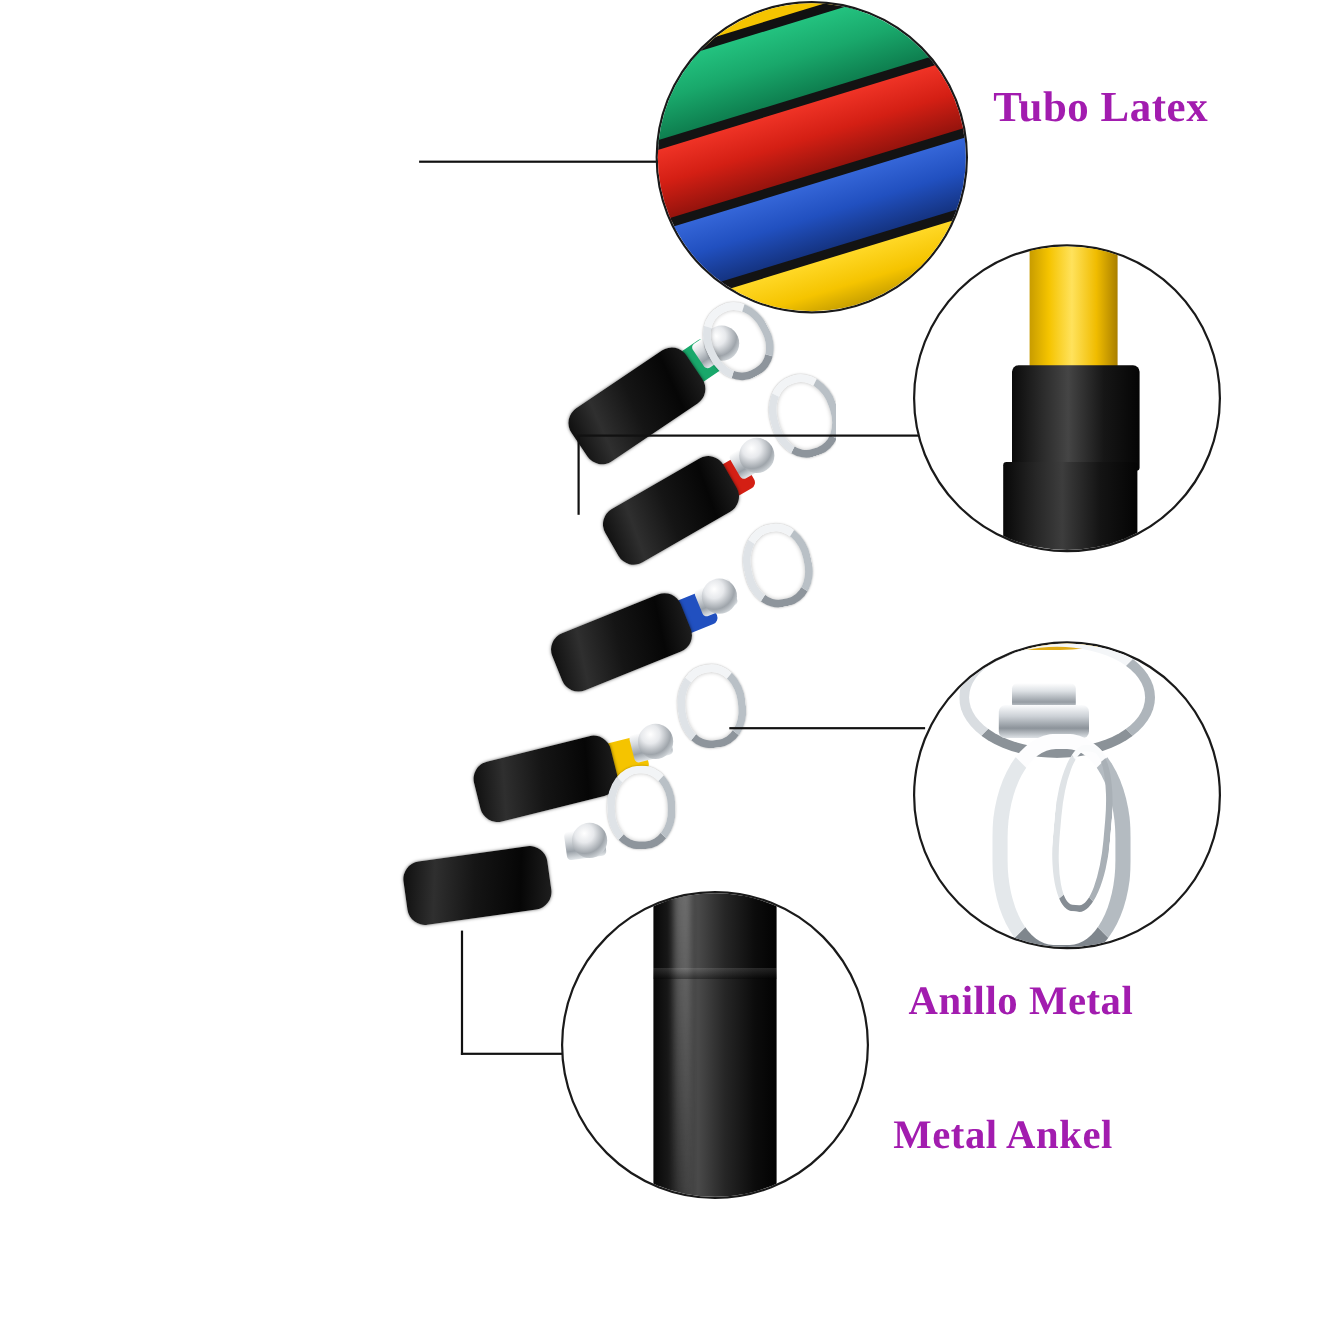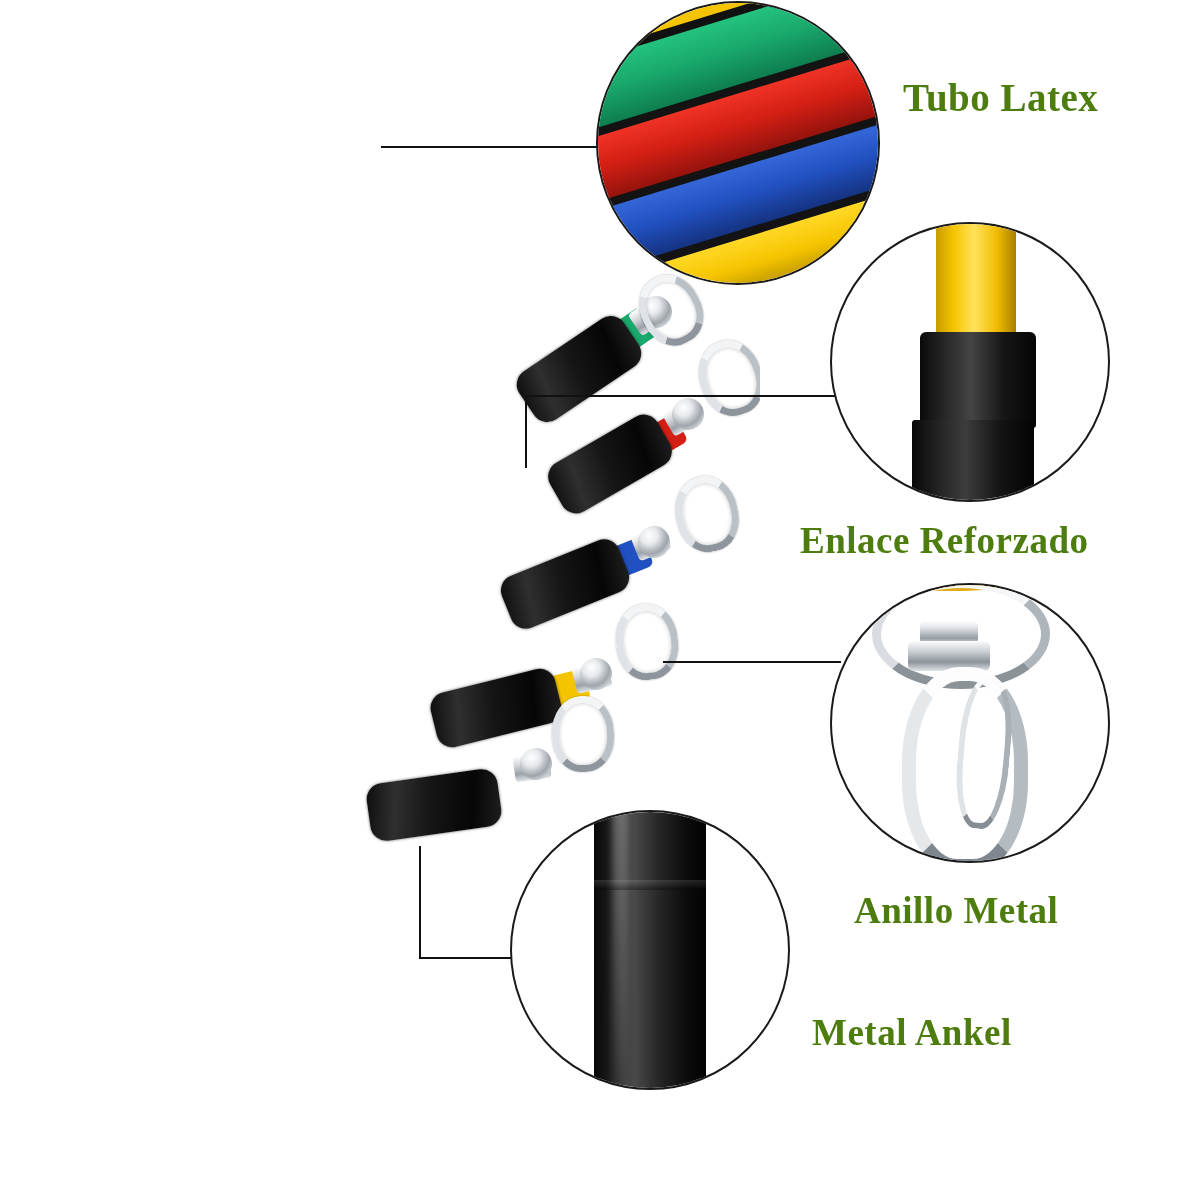--- a/index.html
+++ b/index.html
@@ -89,21 +89,21 @@
     background: #111111;
   }
   .leader-h { height: 2px; }
   .leader-v { width: 2px; }
 
   
   .label {
     position: absolute;
     font-family: "Liberation Serif", "DejaVu Serif", serif;
     font-weight: bold;
-    color: #4d7c0f;
+    color: #a21caf;
     white-space: nowrap;
     letter-spacing: .5px;
   }
 </style>
 </head>
 <body>
 
 <div id="stage">
 
   <div id="product-photo">
@@ -248,19 +248,18 @@
       <div style="position:absolute; left:100px; top:-10px; width:16px; height:300px;
                   background:linear-gradient(180deg,rgba(255,255,255,.30),rgba(255,255,255,.06));
                   border-radius:8px; filter:blur(3px);"></div>
       <div style="position:absolute; left:82px; top:68px; width:112px; height:10px;
                   background:linear-gradient(180deg,rgba(255,255,255,.12),rgba(0,0,0,.35));"></div>
     </div>
   </div>
 
   <div class="label" style="left:903px; top:75px; font-size:39px;">Tubo Latex</div>
 
-  <div class="label" style="left:800px; top:519px; font-size:37px;">Enlace Reforzado</div>
-
-  <div class="label" style="left:854px; top:889px; font-size:37px;">Anillo Metal</div>
+
+  <div class="label" style="left:826px; top:889px; font-size:37px;">Anillo Metal</div>
 
   <div class="label" style="left:812px; top:1011px; font-size:37px;">Metal Ankel</div>
 
 </div>
 
 </body></html>

